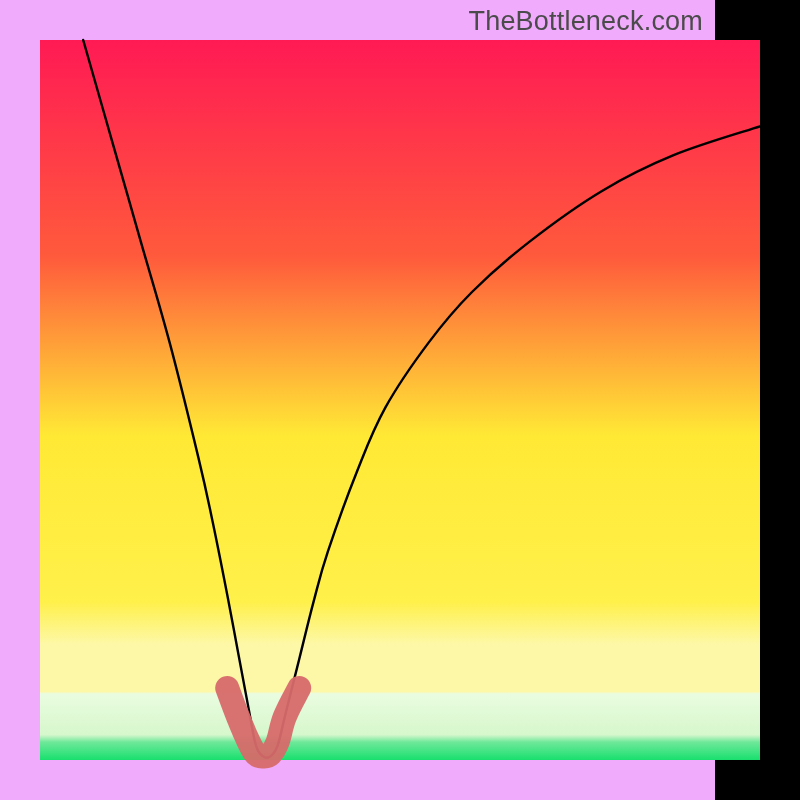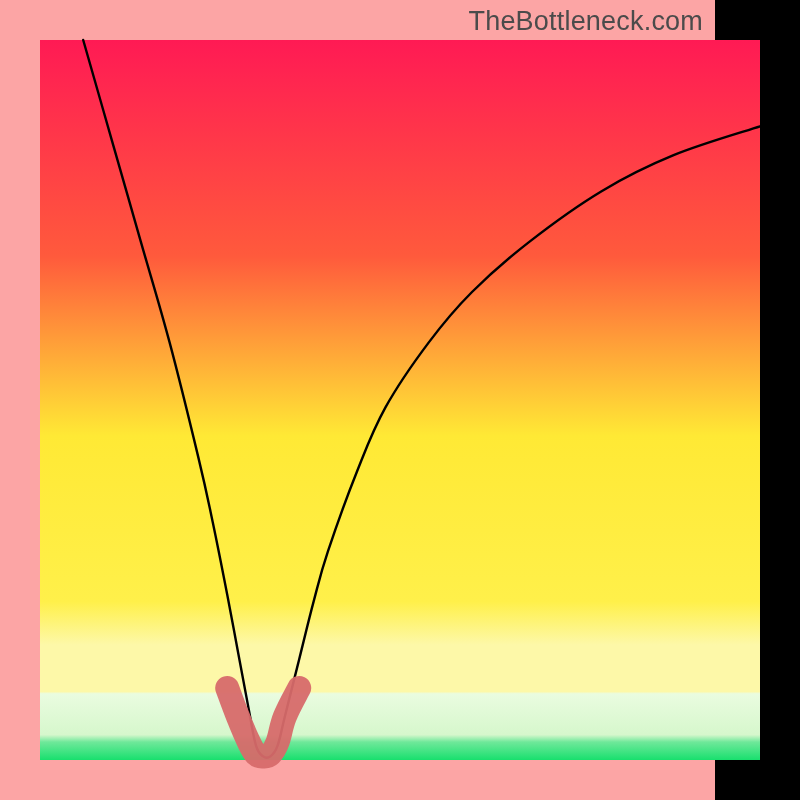--- a/index.html
+++ b/index.html
@@ -8,21 +8,21 @@
     background: #000;
     width: 800px;
     height: 800px;
     overflow: hidden;
     font-family: Arial, Helvetica, sans-serif;
   }
   .frame {
     position: relative;
     width: 715px;
     height: 800px;
-    background: #fca5a5;
+    background: #f0abfc;
   }
   .watermark {
     position: absolute;
     top: 6px;
     right: 12px;
     color: #4b4b4b;
     font-size: 27px;
     font-weight: 400;
     letter-spacing: 0.2px;
     z-index: 10;

